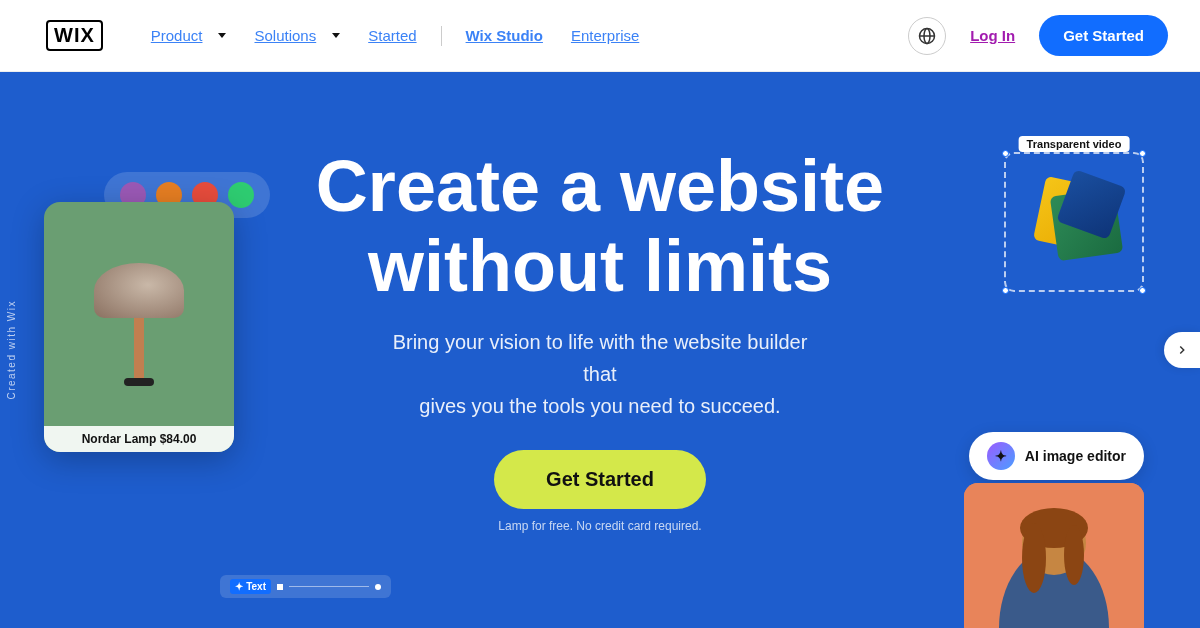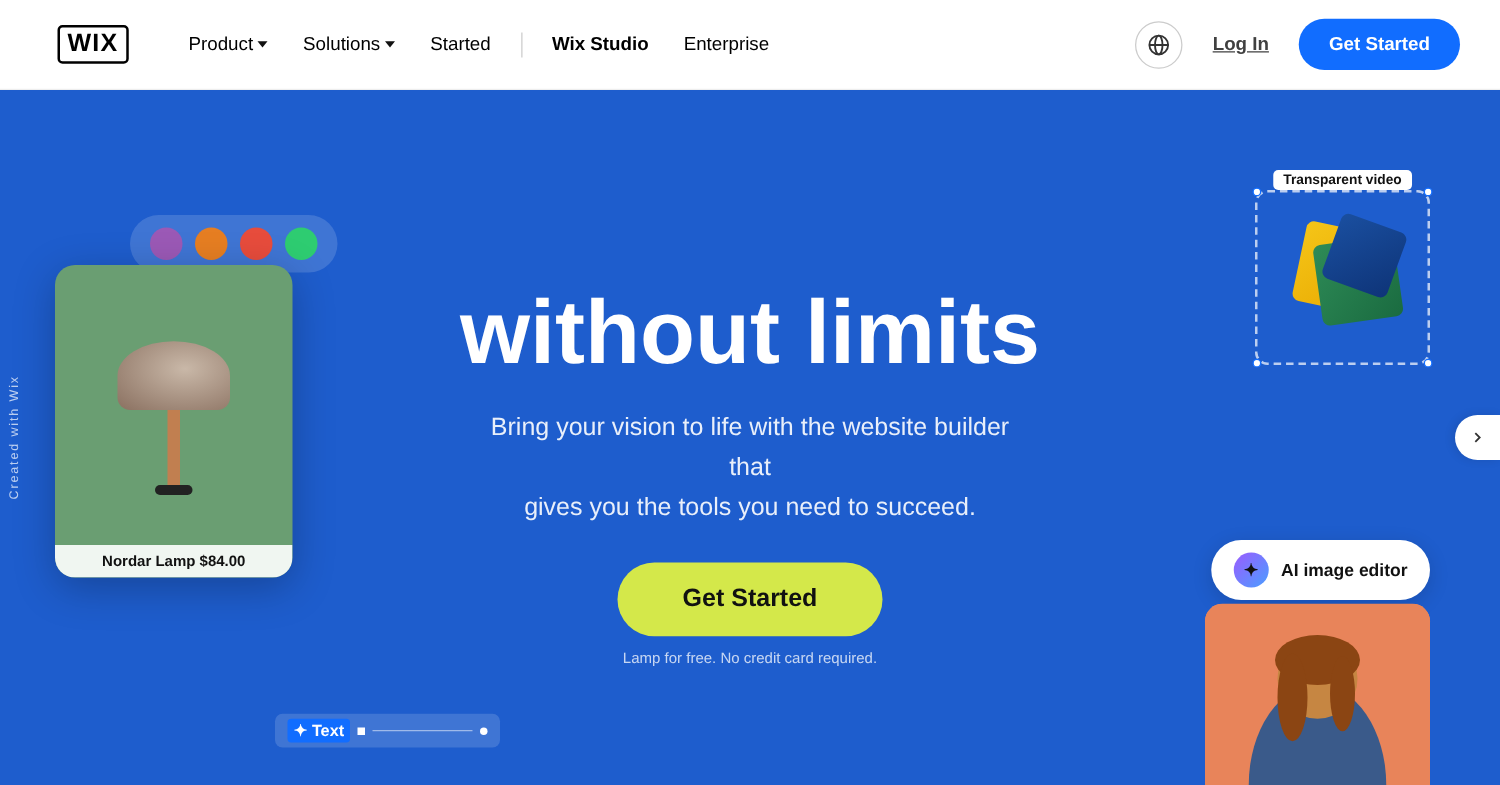--- a/index.html
+++ b/index.html
@@ -34,27 +34,28 @@
     }
     .nav-links {
       display: flex;
       align-items: center;
       gap: 4px;
       flex: 1;
     }
     .nav-item {
       display: flex;
       align-items: center;
-      gap: 4px;
+      gap: 16px;
       padding: 8px 12px;
       font-size: 15px;
       font-weight: 500;
-      color: #000000;
+      color: #3b82f6;
       cursor: pointer;
       white-space: nowrap;
+      text-decoration: underline;
     }
     .nav-divider {
       width: 1px;
       height: 20px;
       background: #ccc;
       margin: 0 8px;
     }
     .nav-item.active { font-weight: 700; }
     .chevron-down {
       width: 0; height: 0;
@@ -73,21 +74,21 @@
       border: 1.5px solid #ccc;
       border-radius: 50%;
       display: flex; align-items: center; justify-content: center;
       cursor: pointer;
       font-size: 18px;
       color: #333;
     }
     .login-btn {
       font-size: 15px;
       font-weight: 600;
-      color: #404040;
+      color: #a21caf;
       cursor: pointer;
       padding: 8px 12px;
       text-decoration: underline;
     }
     .get-started-btn-nav {
       background: #116dff;
       color: #fff;
       border: none;
       border-radius: 30px;
       padding: 12px 24px;
@@ -124,21 +125,21 @@
       opacity: 0.7;
       letter-spacing: 1px;
       left: 6px;
       top: 320px;
     }
 
     
     .lamp-card {
       position: absolute;
       left: 44px;
-      top: 140px;
+      top: 130px;
       width: 190px;
       height: 250px;
       background: #6a9e72;
       border-radius: 16px;
       overflow: hidden;
       box-shadow: 0 8px 32px rgba(0,0,0,0.25);
       display: flex;
       flex-direction: column;
       align-items: center;
       justify-content: flex-end;
@@ -318,21 +319,21 @@
       display: flex;
       align-items: center;
       gap: 6px;
       font-size: 11px;
       color: #fff;
     }
     .text-widget-icon {
       background: #116dff;
       border-radius: 3px;
       padding: 2px 5px;
-      font-size: 13px;
+      font-size: 10px;
       font-weight: 700;
       color: #fff;
     }
 
     
     .scroll-hint {
       position: absolute;
       right: 0;
       top: 50%;
       transform: translateY(-50%);
@@ -411,21 +412,21 @@
       <div class="lamp-body">
         <div class="lamp-shade"></div>
         <div class="lamp-stem"></div>
         <div class="lamp-base"></div>
       </div>
     </div>
     <div class="lamp-label">Nordar Lamp $84.00</div>
   </div>
 
   <h1 class="hero-heading">
-    <br>
+    <span>Create a website</span><br>
     <span>without limits</span>
   </h1>
   <p class="hero-sub">
     <span>Bring your vision to life with the website builder that</span><br>
     <span>gives you the tools you need to succeed.</span>
   </p>
   <button class="get-started-btn-hero">Get Started</button>
   <p class="hero-fine-print">Lamp for free. No credit card required.</p>
 
   <div class="transparent-video-card">

